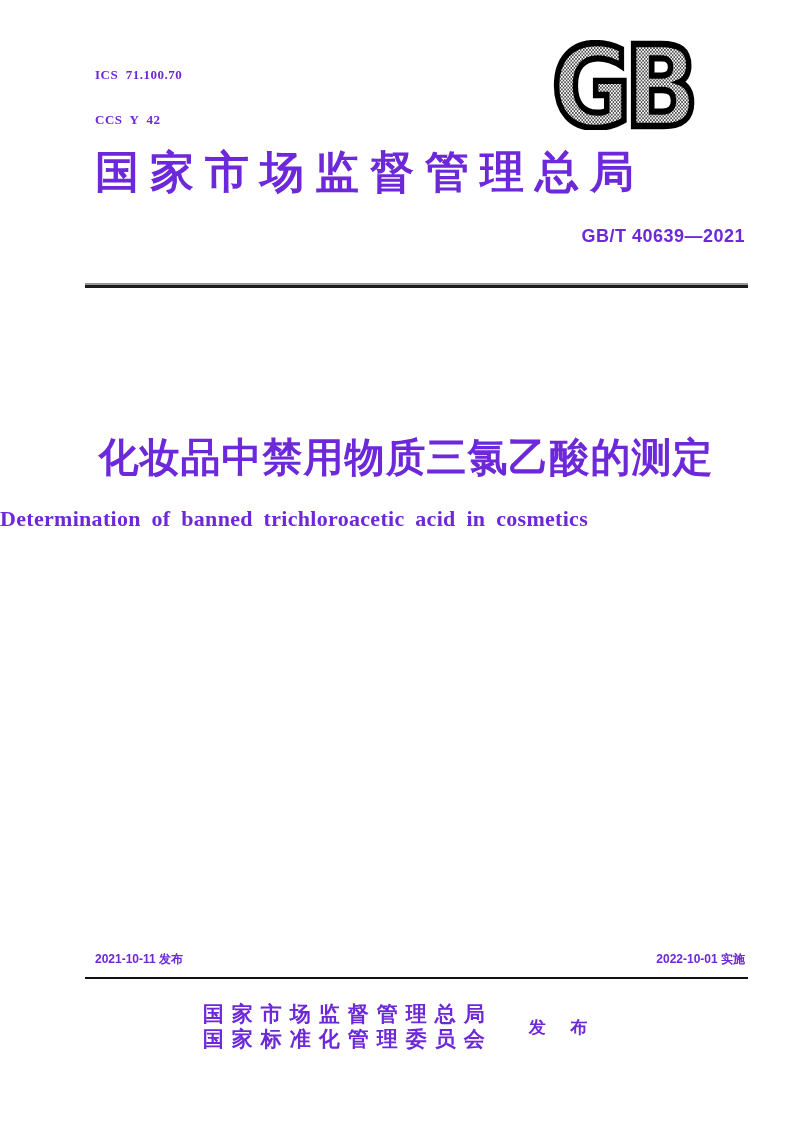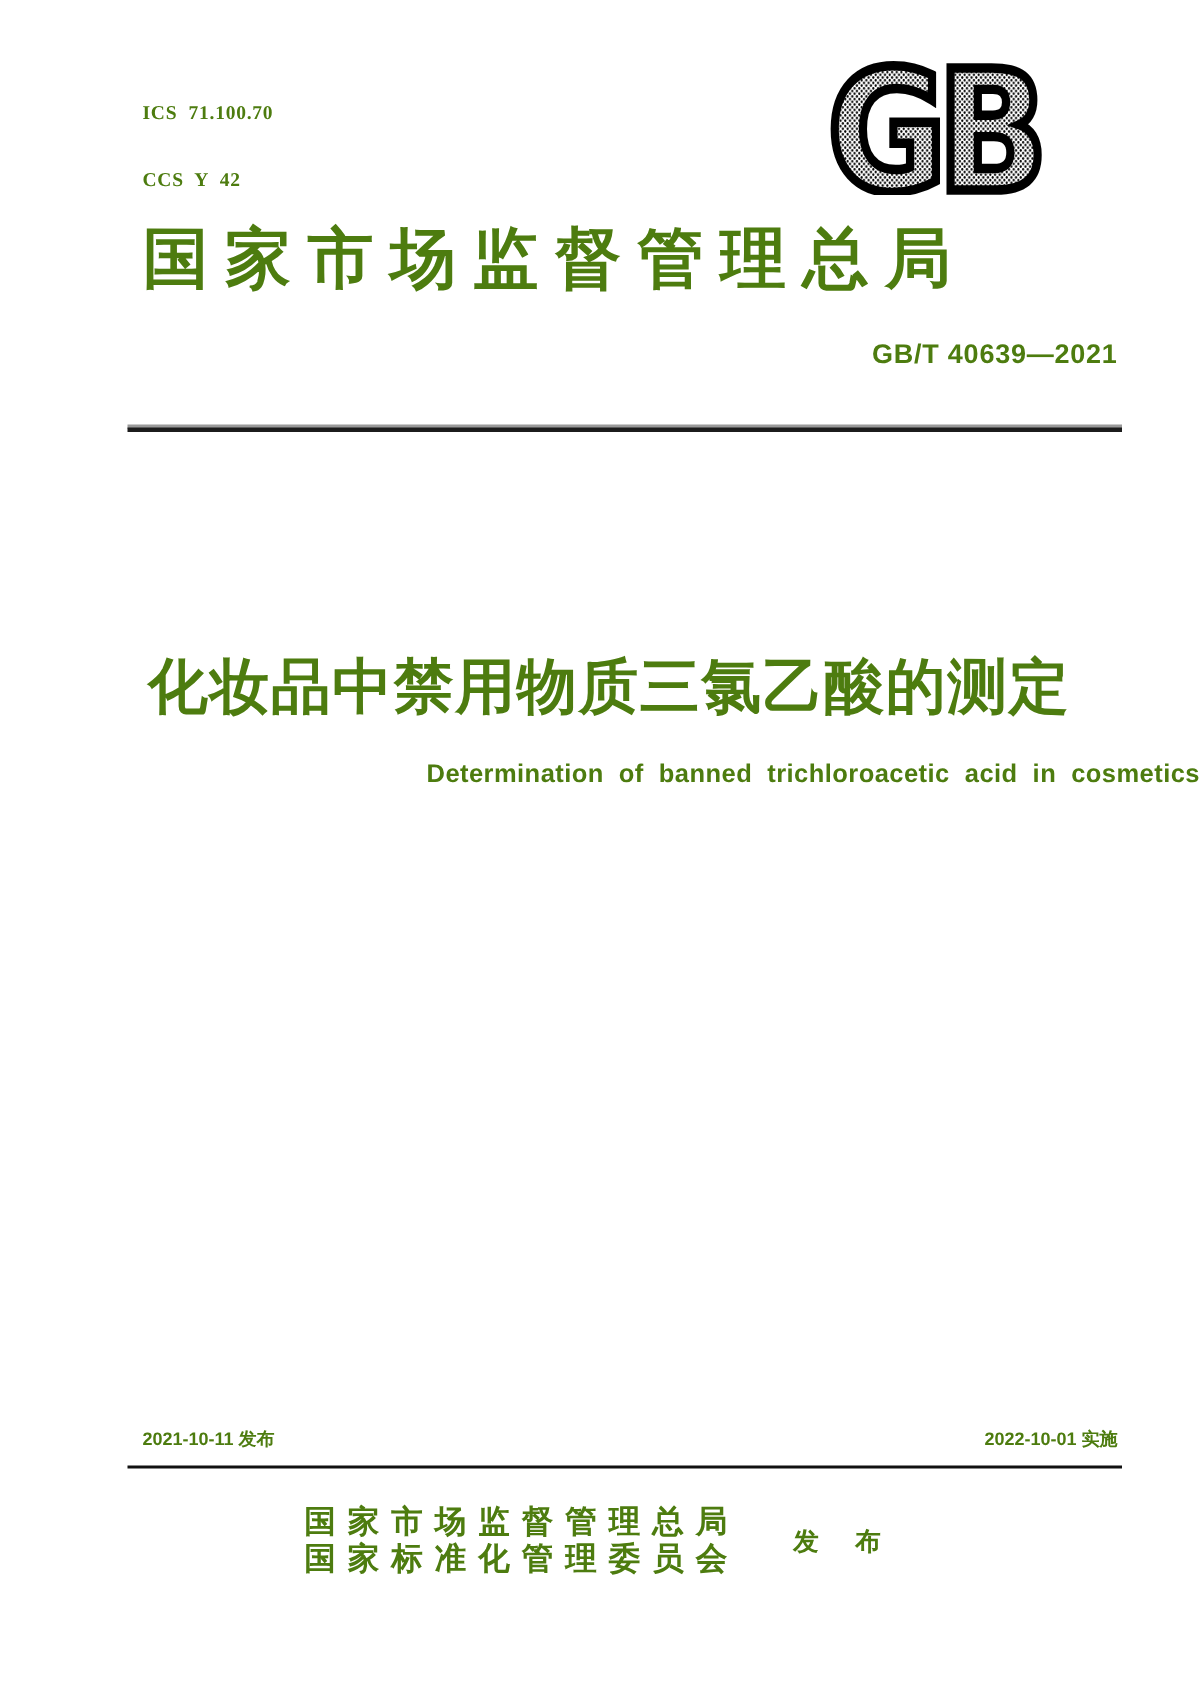--- a/index.html
+++ b/index.html
@@ -7,21 +7,21 @@
     padding: 0;
     background: #ffffff;
   }
   .page {
     position: relative;
     width: 800px;
     height: 1130px;
     background: #ffffff;
     overflow: hidden;
     font-family: "Liberation Serif", serif;
-    color: #4d7c0f;
+    color: #6d28d9;
   }
 
   
   .ics-block {
     position: absolute;
     left: 95px;
     top: 37px;
     font-family: "Liberation Serif", serif;
     font-weight: bold;
     font-size: 13px;
@@ -85,24 +85,24 @@
     font-family: "Liberation Sans", sans-serif;
     font-weight: bold;
     font-size: 40px;
     letter-spacing: 1px;
   }
   .title-en {
     position: absolute;
     left: 0;
     right: 0;
     top: 506px;
-    text-align: right;
-    font-family: Liberation Sans, sans-serif;
+    text-align: left;
+    font-family: Liberation Serif, serif;
     font-weight: bold;
-    font-size: 17px;
+    font-size: 22px;
     word-spacing: 5px;
     letter-spacing: 0.3px;
   }
 
   
   .date-row {
     position: absolute;
     left: 95px;
     right: 55px;
     top: 951px;
@@ -134,21 +134,21 @@
   }
   .publisher-lines {
     font-family: "Liberation Serif", serif;
     font-weight: bold;
     font-size: 21px;
     line-height: 25px;
     letter-spacing: 8px;
     white-space: nowrap;
   }
   .publish-label {
-    font-family: Liberation Serif, serif;
+    font-family: Liberation Sans, sans-serif;
     font-weight: bold;
     font-size: 17px;
     letter-spacing: 10px;
     white-space: nowrap;
     text-align: right;
   }
 </style>
 </head>
 <body>
 

